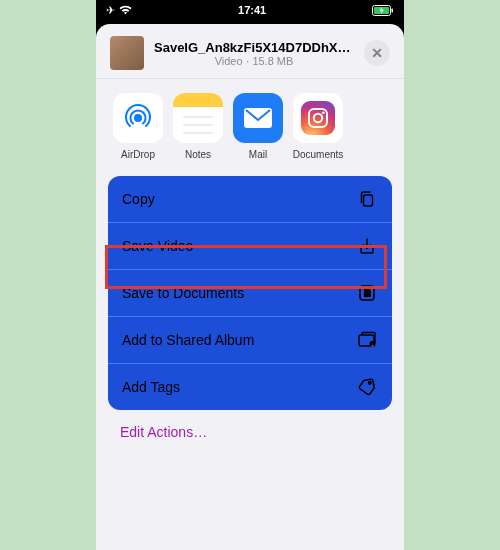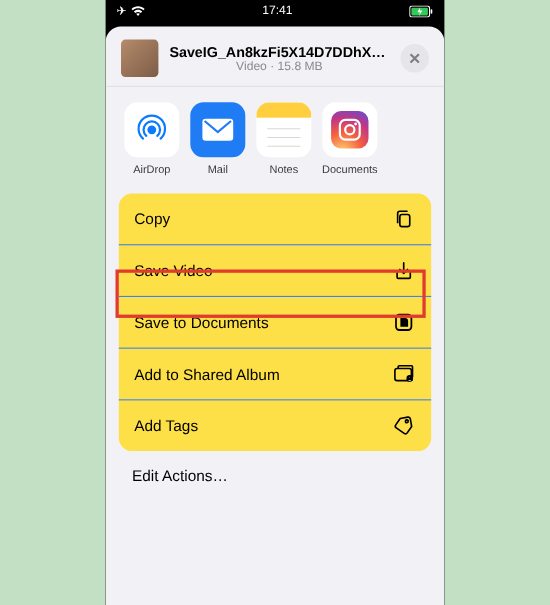--- a/index.html
+++ b/index.html
@@ -13,21 +13,21 @@
     overflow: hidden;
   }
   .statusbar {
     height: 20px;
     color: #fff;
     font-size: 11px;
     display: flex; align-items: center; justify-content: space-between;
     padding: 0 10px;
   }
   .sb-left, .sb-right { display:flex; align-items:center; gap:4px; }
-  .clock { font-weight:400;text-align:right; }
+  .clock { font-weight:700;text-align:right; }
   .sheet {
     position:absolute; left:0; right:0; top:24px; bottom:0;
     background:#f2f2f6;
     border-top-left-radius:14px; border-top-right-radius:14px;
     overflow: visible;
   }
   .sheet-head {
     display:flex; align-items:center; gap:10px;
     padding:12px 14px 8px 14px;
   }
@@ -64,38 +64,38 @@
   .tile-notes { background:#fff; position:relative; overflow:hidden; }
   .tile-notes::before { content:""; position:absolute; left:0; right:0; top:0; height:14px; background:#ffcf3f; }
   .tile-ig { background:#fff; }
   .ig-grad {
     width:34px;height:34px;border-radius:9px;
     background: radial-gradient(circle at 30% 110%, #fdd576 0%, #f56040 40%, #c13584 70%, #5851db 100%);
     display:flex;align-items:center;justify-content:center;
   }
   .ig-grad svg{display:block}
   .actions {
-    background:#fde047; margin:0 12px; border-radius:12px; overflow:visible;
+    background:#1d4ed8; margin:0 12px; border-radius:12px; overflow:visible;
   }
   .action {
     display:flex; align-items:center; justify-content:space-between;
     padding:12px 14px;
     font-size:14px; color:#000;
     border-top:1px solid #3b82f6;
     position:relative;
   }
   .action:first-child { border-top:none; }
   .action .ic { width:22px; height:22px; display:flex; align-items:center; justify-content:center; color:#000; }
   .highlight-box {
     position:absolute; pointer-events:none;
     border:3px solid #e03b2f;
     z-index:5;
   }
   .edit-row {
-    padding:14px 24px; font-size:14px; color:#000000;
+    padding:14px 24px; font-size:14px; color:#a21caf;
   }
   svg { display:block; }
 </style>
 </head>
 <body>
 
 <div class="phone">
 
   <div class="statusbar">
     <div class="sb-left">
@@ -143,37 +143,37 @@
             <g fill="none" stroke="#0a7aff" stroke-width="2" stroke-linecap="round">
               <circle cx="18" cy="18" r="4" fill="#0a7aff" stroke="none"></circle>
               <path d="M10 26 A12 12 0 1 1 26 26"></path>
               <path d="M13 23.5 A7.5 7.5 0 1 1 23 23.5"></path>
             </g>
           </svg>
         </div>
         <div class="label">AirDrop</div>
       </div>
       <div class="app">
-        <div class="tile tile-mail">
-          <svg width="30" height="22" viewBox="0 0 30 22">
-            <rect x="1" y="1" width="28" height="20" rx="3" fill="#fff"></rect>
-            <path d="M3 3 L15 13 L27 3" fill="none" stroke="#1f7cf4" stroke-width="2"></path>
-          </svg>
-        </div>
-        <div class="label">Mail</div>
-      </div>
-      <div class="app">
         <div class="tile tile-notes">
           <svg width="50" height="50" viewBox="0 0 50 50" style="position:relative">
             <line x1="10" y1="24" x2="40" y2="24" stroke="#d8d8d8" stroke-width="1"></line>
             <line x1="10" y1="32" x2="40" y2="32" stroke="#d8d8d8" stroke-width="1"></line>
             <line x1="10" y1="40" x2="40" y2="40" stroke="#d8d8d8" stroke-width="1"></line>
           </svg>
         </div>
         <div class="label">Notes</div>
+      </div>
+      <div class="app">
+        <div class="tile tile-mail">
+          <svg width="30" height="22" viewBox="0 0 30 22">
+            <rect x="1" y="1" width="28" height="20" rx="3" fill="#fff"></rect>
+            <path d="M3 3 L15 13 L27 3" fill="none" stroke="#1f7cf4" stroke-width="2"></path>
+          </svg>
+        </div>
+        <div class="label">Mail</div>
       </div>
       <div class="app">
         <div class="tile tile-ig">
           <div class="ig-grad">
             <svg width="22" height="22" viewBox="0 0 22 22">
               <rect x="2" y="2" width="18" height="18" rx="5" fill="none" stroke="#fff" stroke-width="2"></rect>
               <circle cx="11" cy="11" r="4.2" fill="none" stroke="#fff" stroke-width="2"></circle>
               <circle cx="16.3" cy="5.7" r="1.3" fill="#fff"></circle>
             </svg>
           </div>

